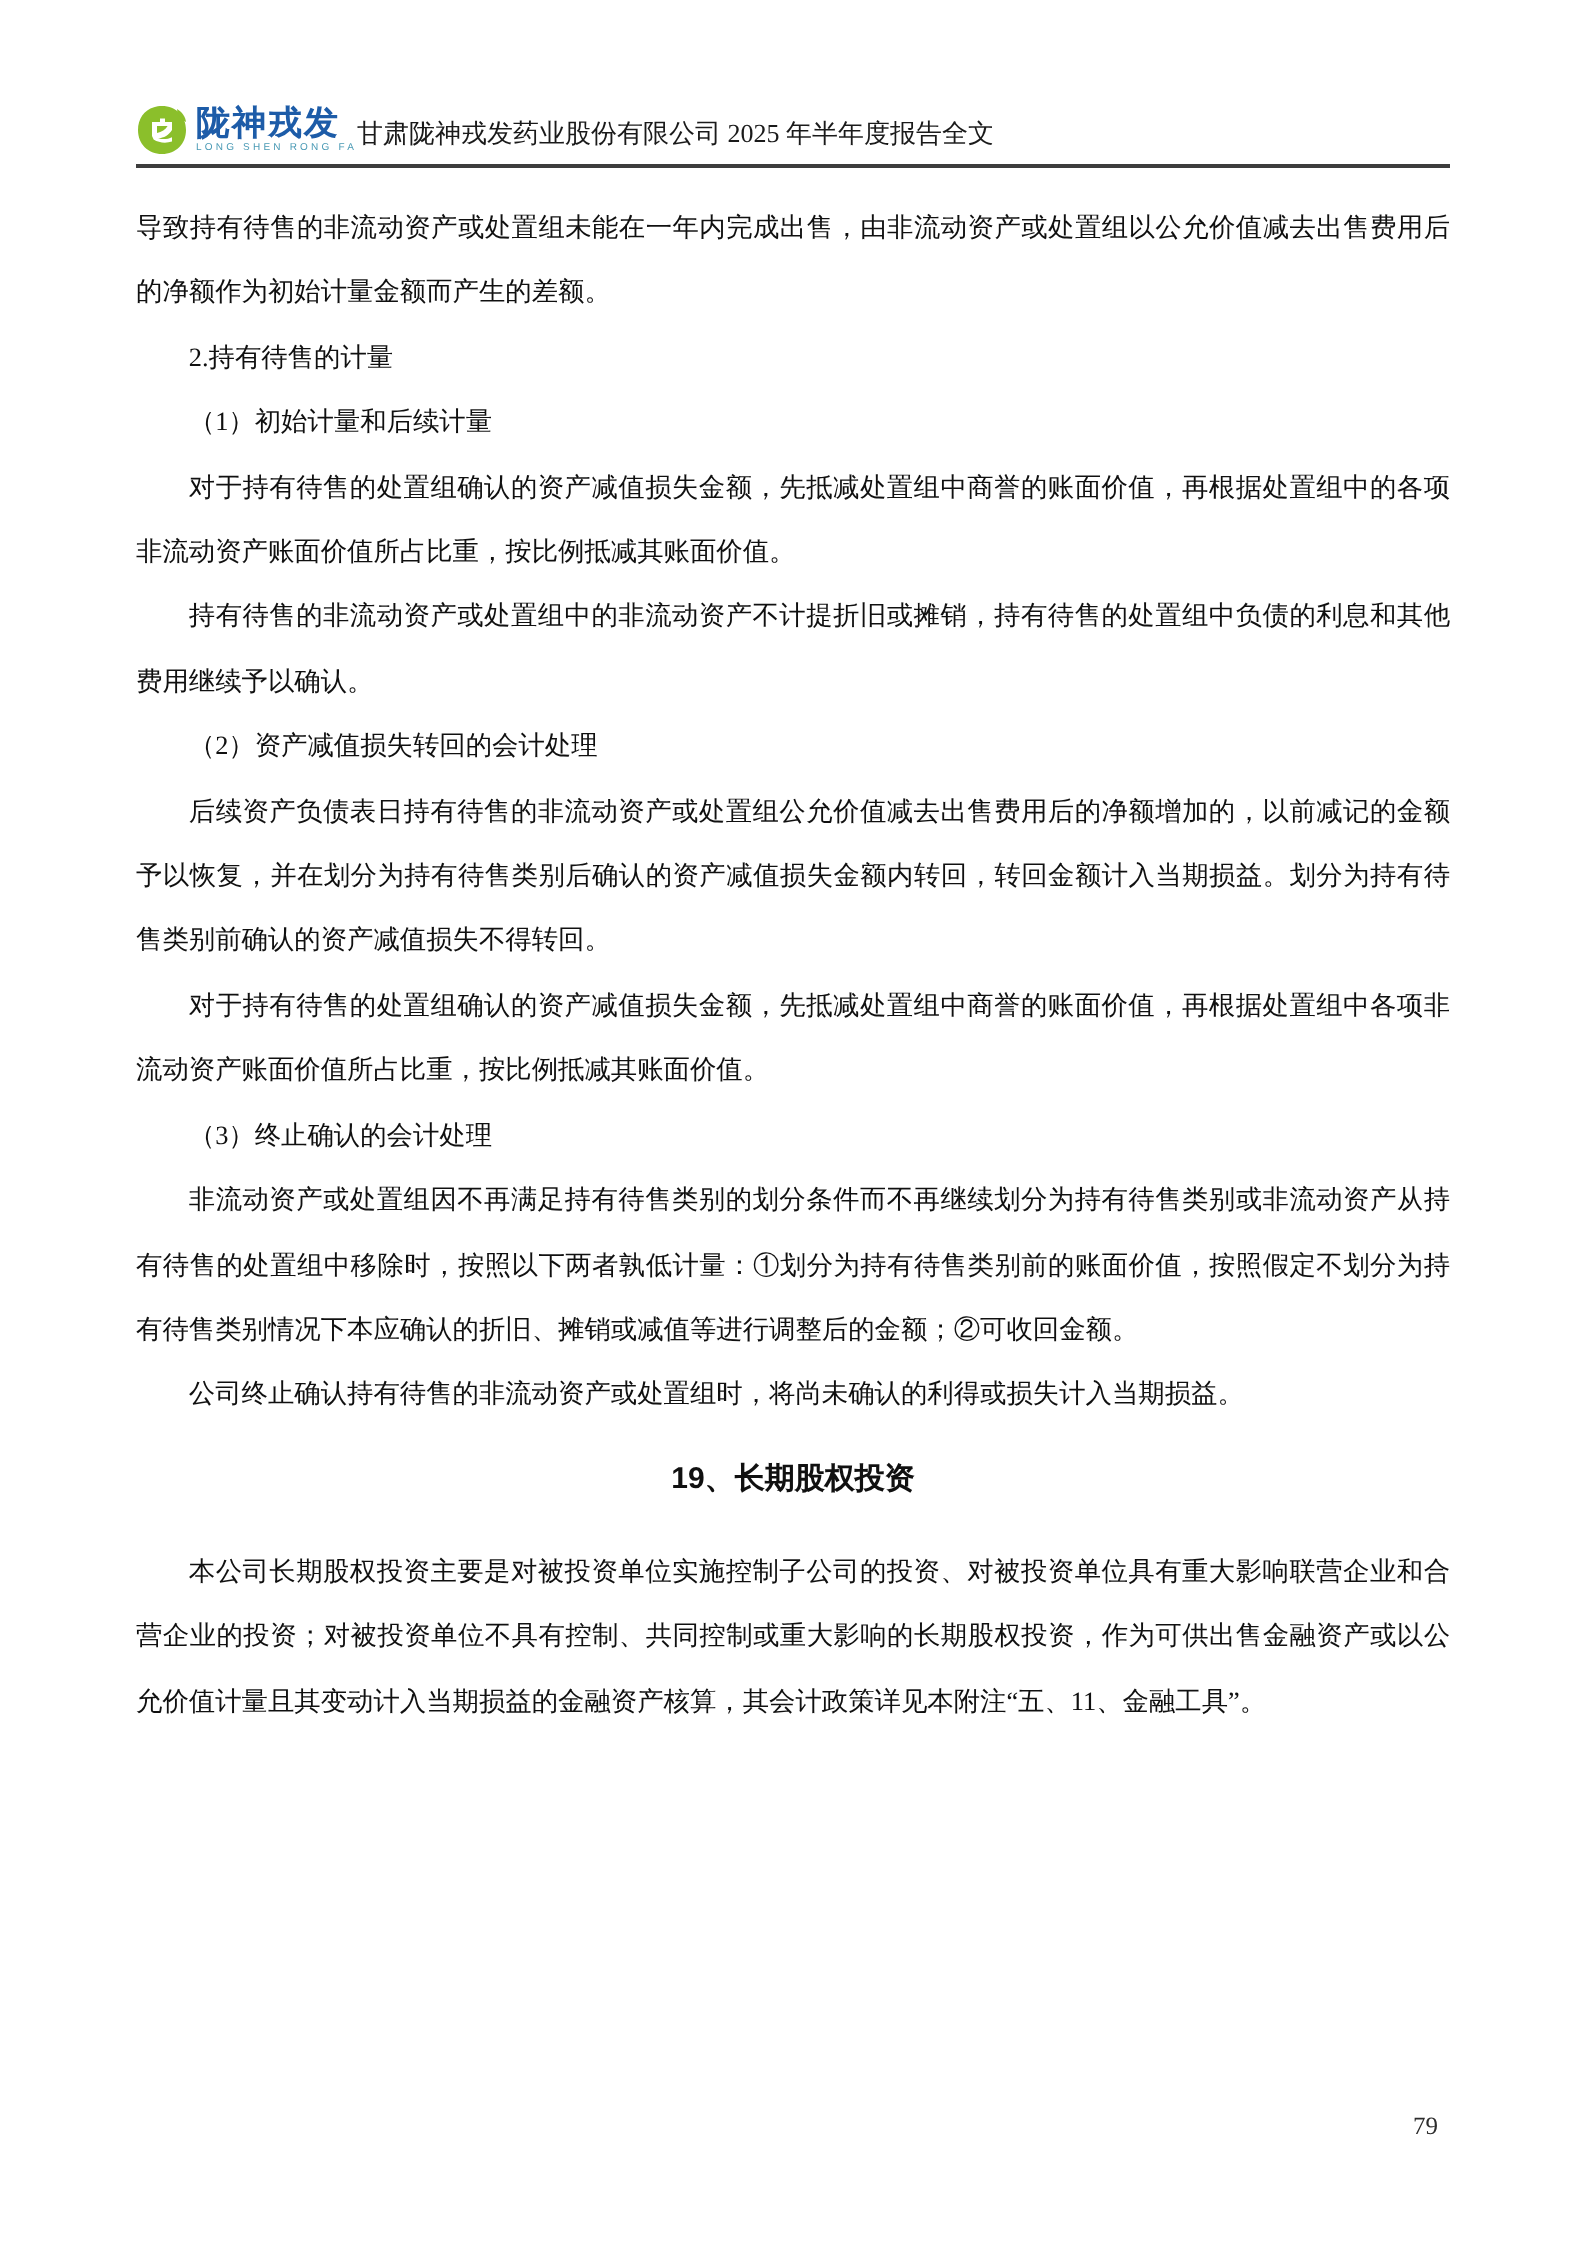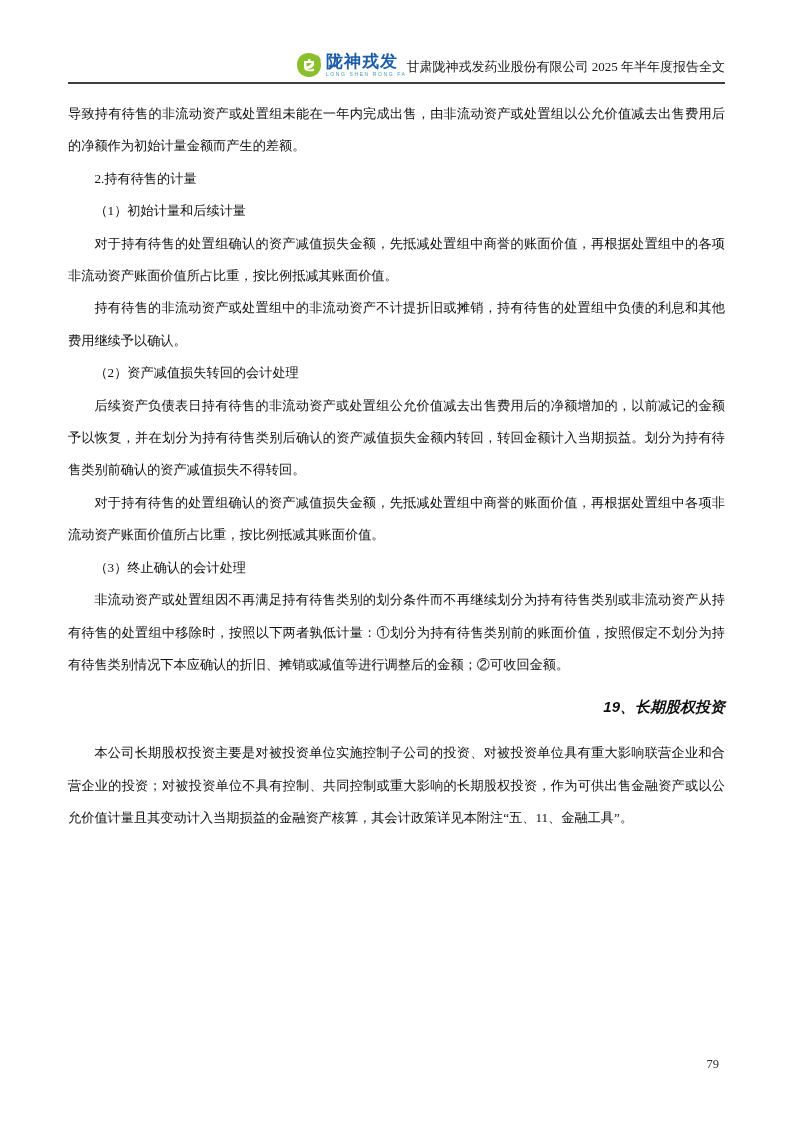--- a/index.html
+++ b/index.html
@@ -13,21 +13,21 @@
     width: 793px;
     height: 1122px;
     margin: 0 auto;
     background: #ffffff;
     padding: 44px 68px 0 68px;
   }
   
   .page-header {
     display: flex;
     align-items: flex-end;
-    justify-content: flex-end;
+    justify-content: flex-start;
     height: 34px;
   }
   .logo {
     display: flex;
     align-items: center;
     gap: 4px;
   }
   .logo-icon svg { display: block; }
   .logo-text { display: flex; flex-direction: column; line-height: 1; }
   .logo-cn {
@@ -67,22 +67,21 @@
   .para { text-indent: 2em; }
   .para.noindent { text-indent: 0; }
   .section-heading {
     font-family: "Liberation Sans", "DejaVu Sans", sans-serif;
     font-weight: bold;
     font-size: 15px;
     line-height: 20px;
     text-indent: 0;
     margin-top: 16px;
     margin-bottom: 20px;
-    text-align: right;
-    font-style: italic;
+    text-align: center;
   }
   
   .page-footer {
     position: absolute;
     bottom: 50px;
     right: 74px;
   }
   .page-number {
     font-size: 12.5px;
     color: #2c2c2c;
@@ -116,20 +115,21 @@
       <p class="para noindent">导致持有待售的非流动资产或处置组未能在一年内完成出售，由非流动资产或处置组以公允价值减去出售费用后的净额作为初始计量金额而产生的差额。</p>
       <p class="para">2.持有待售的计量</p>
       <p class="para">（1）初始计量和后续计量</p>
       <p class="para">对于持有待售的处置组确认的资产减值损失金额，先抵减处置组中商誉的账面价值，再根据处置组中的各项非流动资产账面价值所占比重，按比例抵减其账面价值。</p>
       <p class="para">持有待售的非流动资产或处置组中的非流动资产不计提折旧或摊销，持有待售的处置组中负债的利息和其他费用继续予以确认。</p>
       <p class="para">（2）资产减值损失转回的会计处理</p>
       <p class="para">后续资产负债表日持有待售的非流动资产或处置组公允价值减去出售费用后的净额增加的，以前减记的金额予以恢复，并在划分为持有待售类别后确认的资产减值损失金额内转回，转回金额计入当期损益。划分为持有待售类别前确认的资产减值损失不得转回。</p>
       <p class="para">对于持有待售的处置组确认的资产减值损失金额，先抵减处置组中商誉的账面价值，再根据处置组中各项非流动资产账面价值所占比重，按比例抵减其账面价值。</p>
       <p class="para">（3）终止确认的会计处理</p>
       <p class="para">非流动资产或处置组因不再满足持有待售类别的划分条件而不再继续划分为持有待售类别或非流动资产从持有待售的处置组中移除时，按照以下两者孰低计量：①划分为持有待售类别前的账面价值，按照假定不划分为持有待售类别情况下本应确认的折旧、摊销或减值等进行调整后的金额；②可收回金额。</p>
+      <p class="para">公司终止确认持有待售的非流动资产或处置组时，将尚未确认的利得或损失计入当期损益。</p>
       <h2 class="section-heading">19、长期股权投资</h2>
       <p class="para">本公司长期股权投资主要是对被投资单位实施控制子公司的投资、对被投资单位具有重大影响联营企业和合营企业的投资；对被投资单位不具有控制、共同控制或重大影响的长期股权投资，作为可供出售金融资产或以公允价值计量且其变动计入当期损益的金融资产核算，其会计政策详见本附注“五、11、金融工具”。</p>
     </main>
 
   <footer class="page-footer">
     <span class="page-number">79</span>
   </footer>
 
 </div>
 

